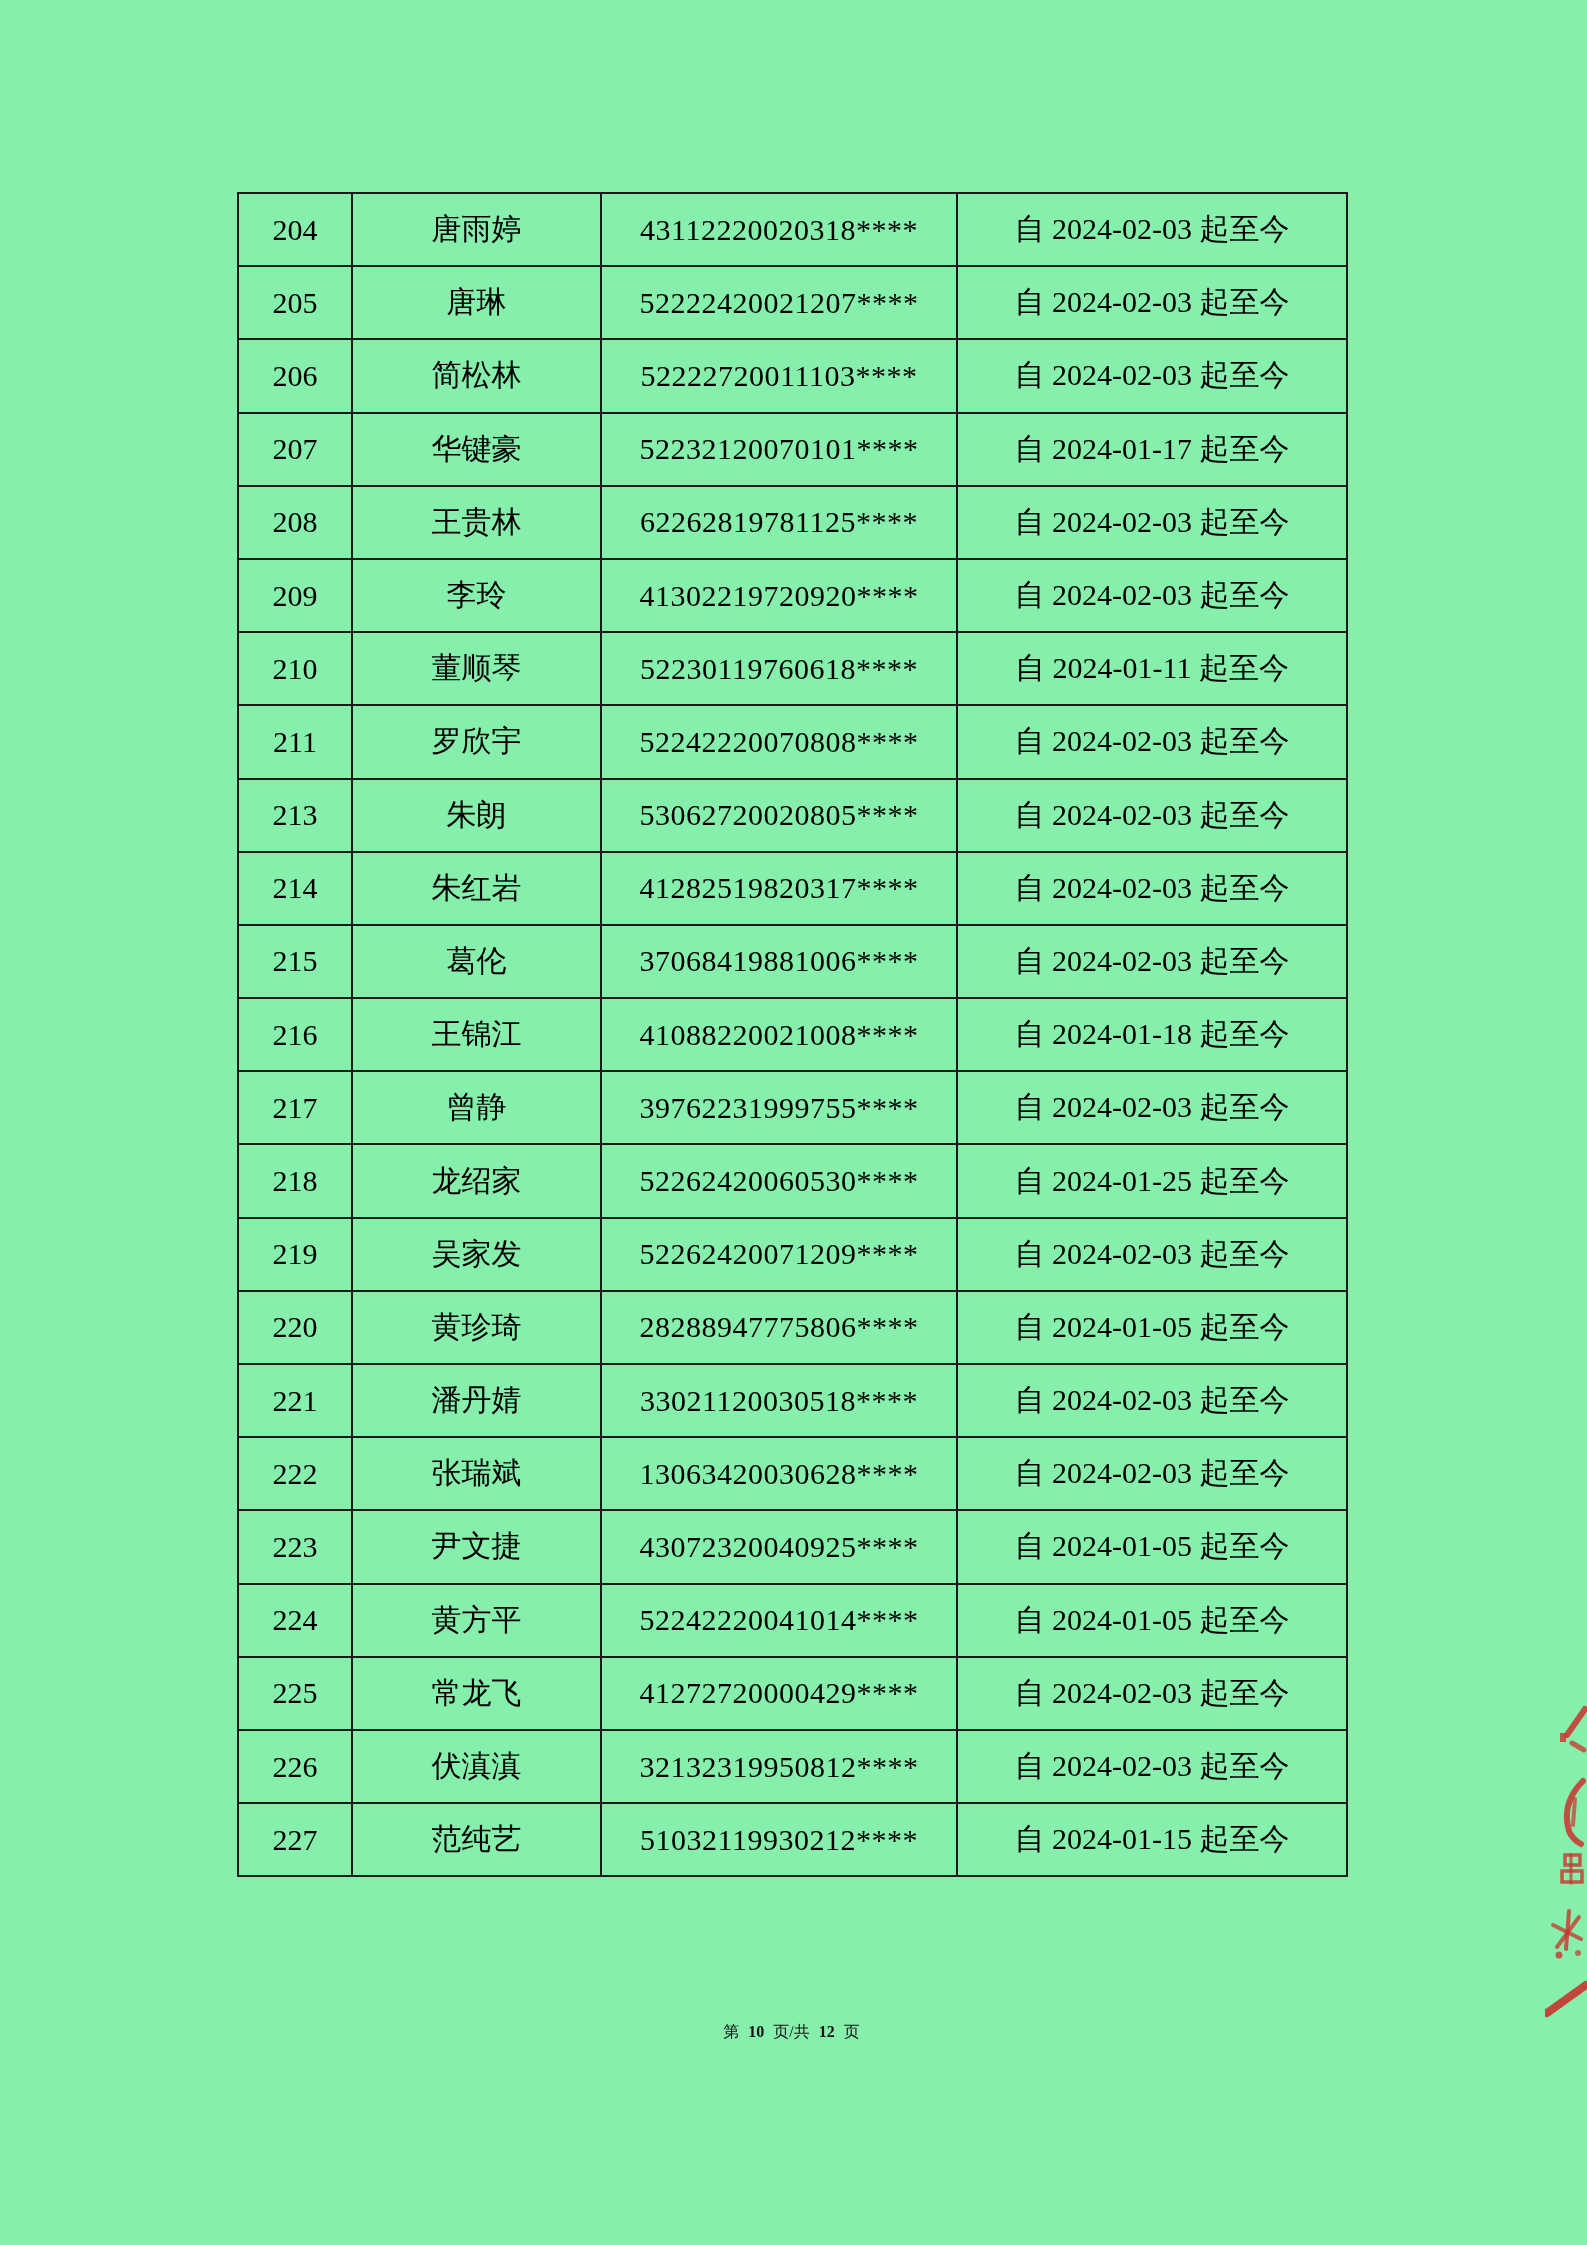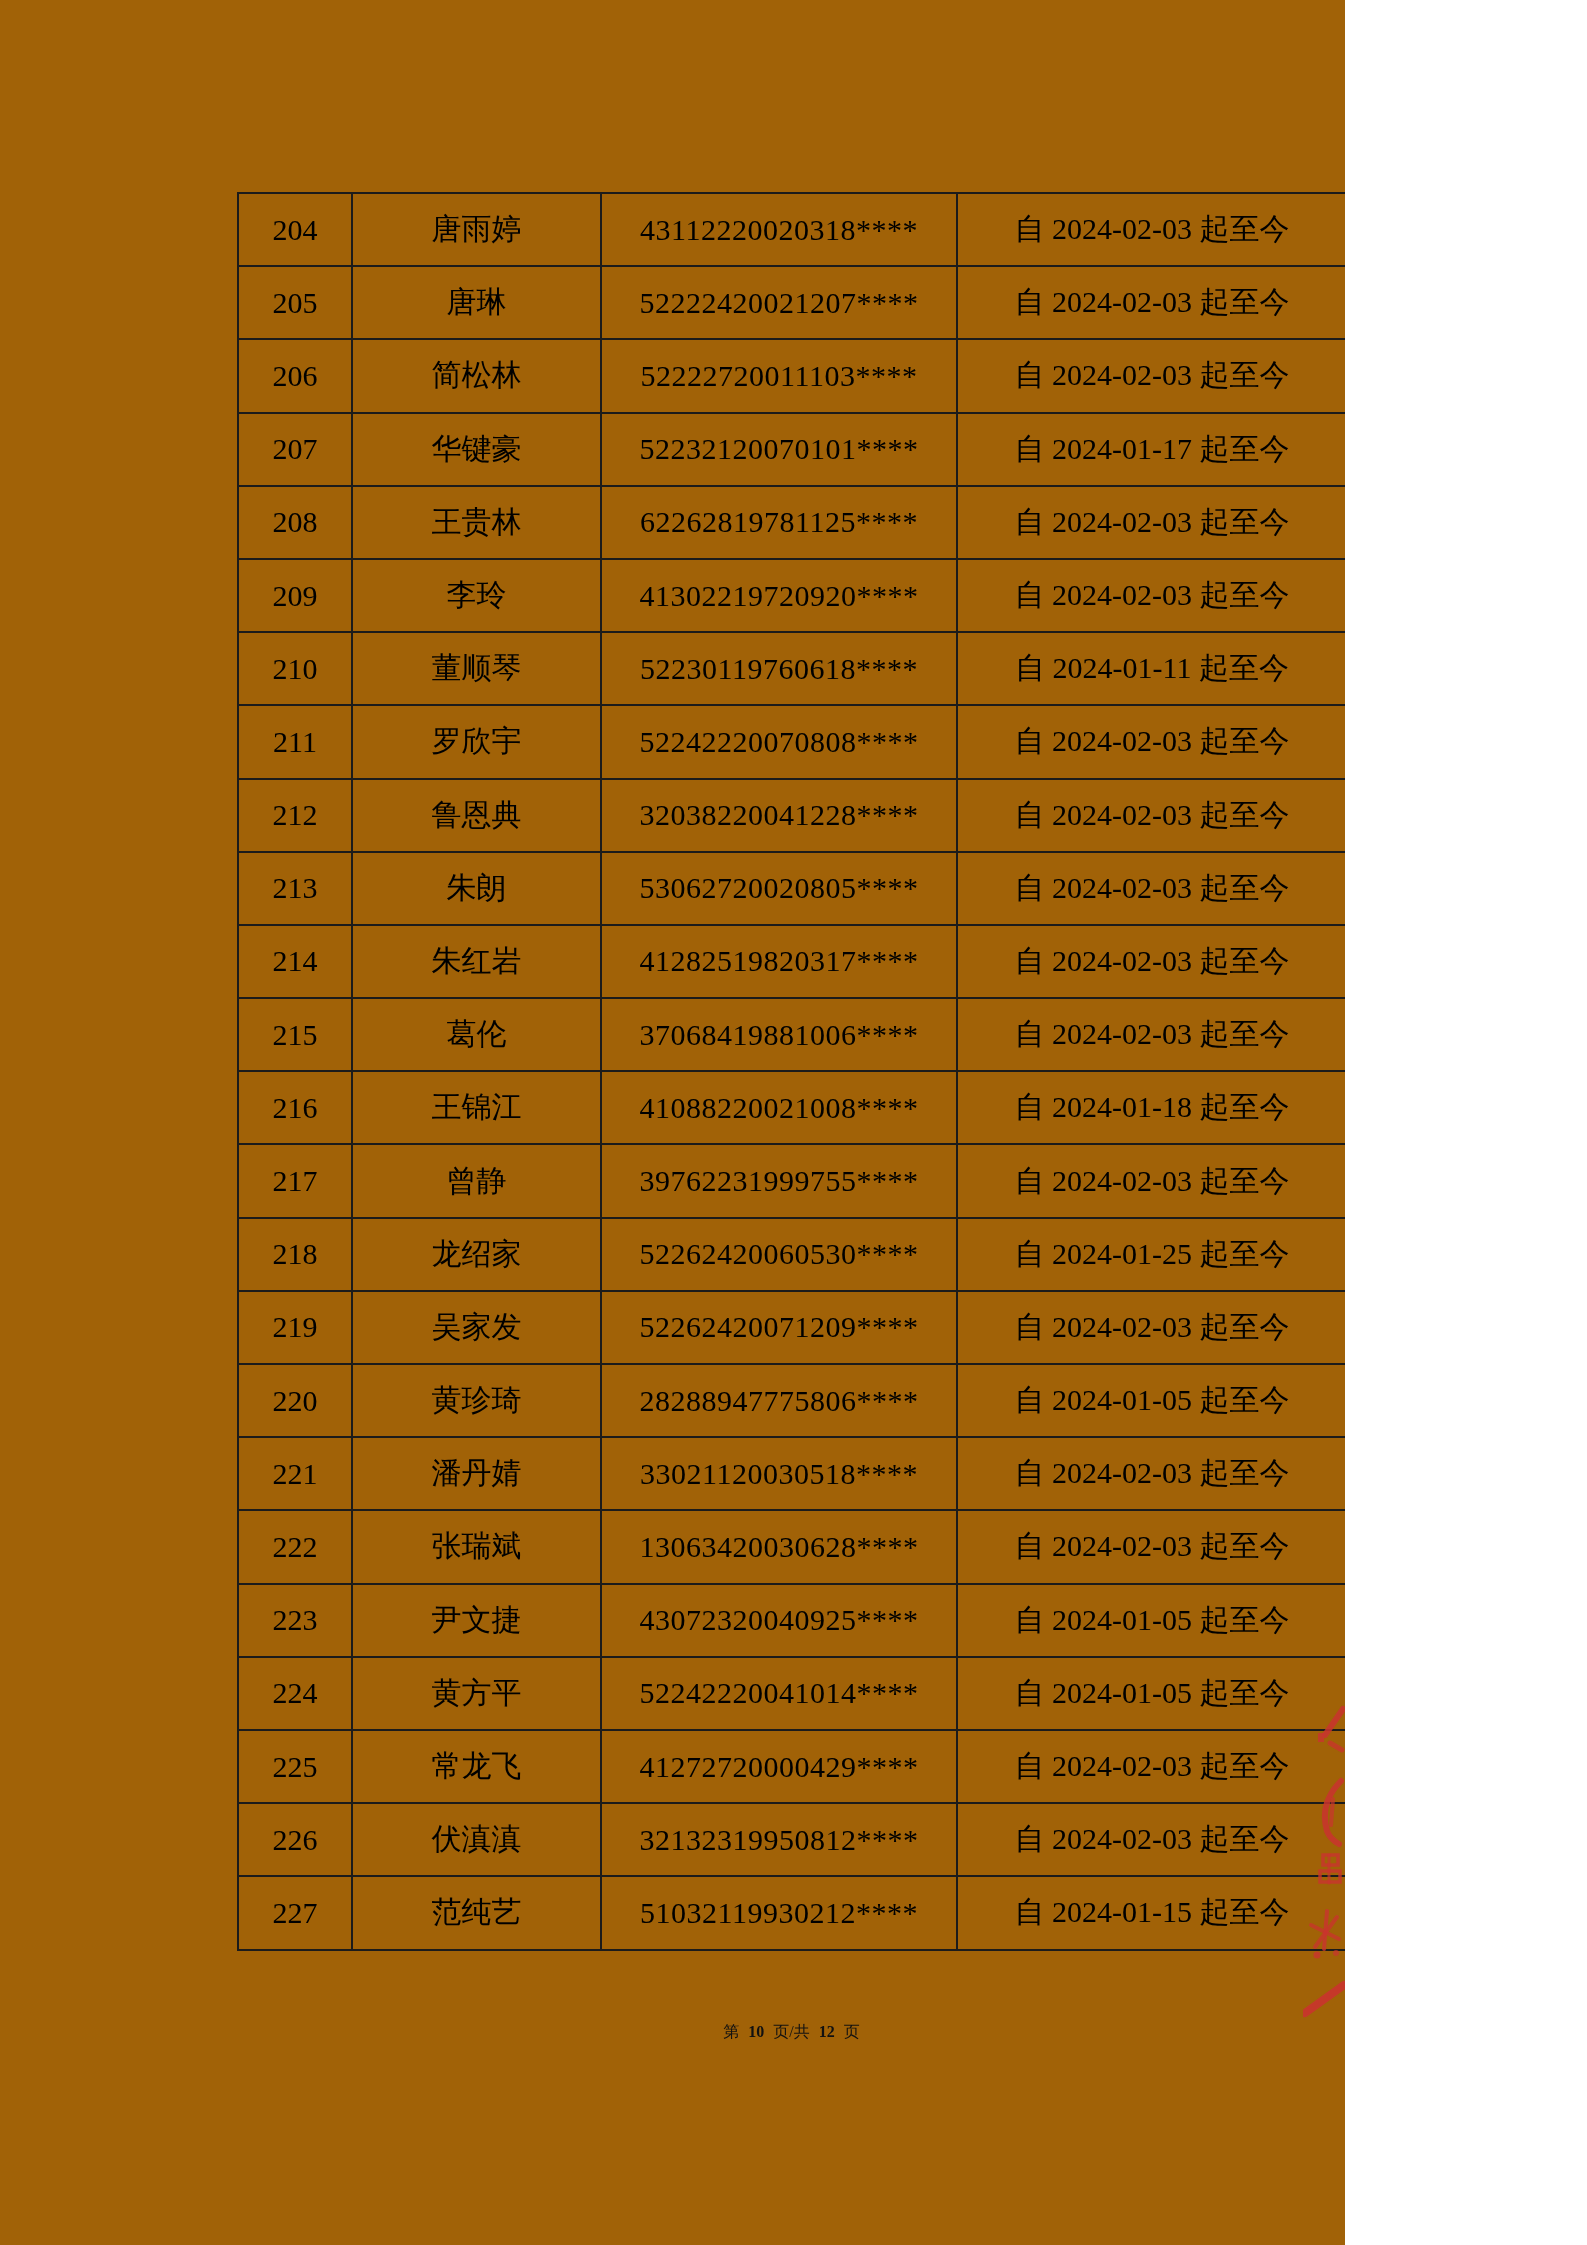--- a/index.html
+++ b/index.html
@@ -3,23 +3,23 @@
 <meta charset="utf-8">
 <style>
   html,body{margin:0;padding:0;}
   body{
     font-family:"Liberation Serif","DejaVu Serif",serif;
     background:#ffffff;
     color:#000;
   }
   .page{
     position:relative;
-    width:1345px;
+    width:1587px;
     height:2245px;
-    background:#a16207;
+    background:#86efac;
     overflow:hidden;
   }
   table.roster{
     position:absolute;
     left:237px;
     top:192px;
     width:1109px;
     border-collapse:collapse;
     table-layout:fixed;
   }
@@ -113,26 +113,20 @@
         <tr style="">
         <td class="c-no">210</td>
         <td class="c-name">董顺琴</td>
         <td class="c-id">52230119760618****</td>
         <td class="c-period">自 2024-01-11 起至今</td>
       </tr>
         <tr style="">
         <td class="c-no">211</td>
         <td class="c-name">罗欣宇</td>
         <td class="c-id">52242220070808****</td>
-        <td class="c-period">自 2024-02-03 起至今</td>
-      </tr>
-        <tr style="">
-        <td class="c-no">212</td>
-        <td class="c-name">鲁恩典</td>
-        <td class="c-id">32038220041228****</td>
         <td class="c-period">自 2024-02-03 起至今</td>
       </tr>
         <tr style="">
         <td class="c-no">213</td>
         <td class="c-name">朱朗</td>
         <td class="c-id">53062720020805****</td>
         <td class="c-period">自 2024-02-03 起至今</td>
       </tr>
         <tr style="">
         <td class="c-no">214</td>

